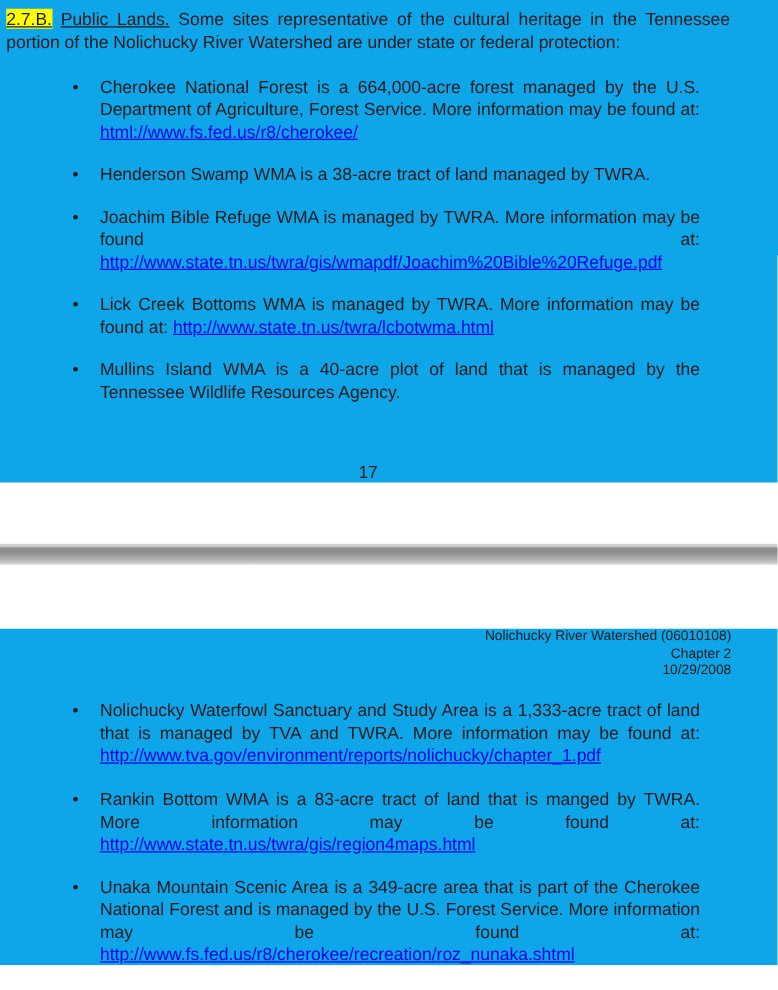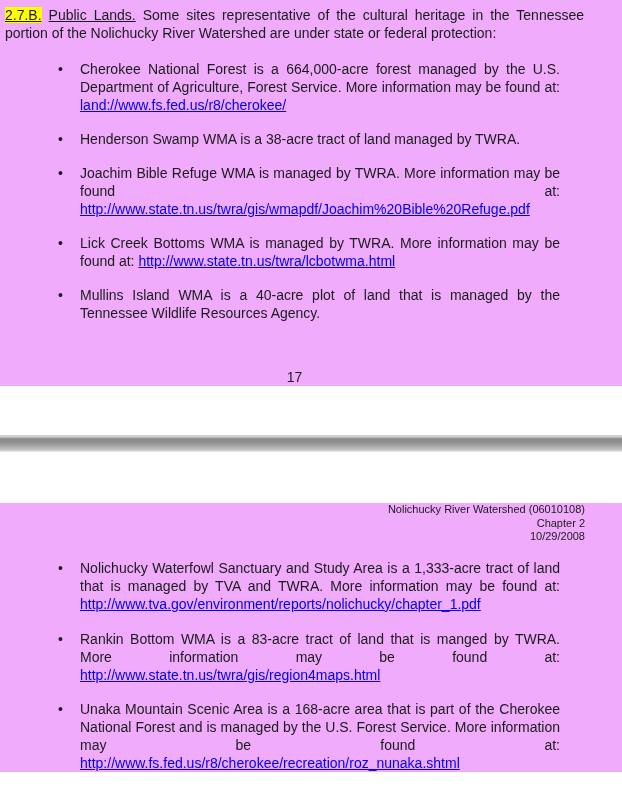--- a/index.html
+++ b/index.html
@@ -6,21 +6,21 @@
   body {
     width: 622px; height: 792px;
     background: #ffffff;
     font-family: "Liberation Sans", sans-serif;
     color: var(--text, #1b1b1b);
     overflow: hidden;
   }
   .canvas { width: 622px; height: 792px; position: relative; }
 
   
-  .page { background: #f0abfc; }
+  .page { background: #0ea5e9; }
   .heading {
     margin: 0 0 0 5px;
     padding-top: 6px;
     width: 579px;
     font-size: 14px;
     line-height: 18px;
     text-align: justify;
   }
   .u  { text-decoration: underline; }
   .hl { background: var(--highlight, #ffff00); }
@@ -89,37 +89,37 @@
 
 <div class="canvas">
 
   <section class="page">
     <p class="heading">
       <span class="hl u">2.7.B.</span>
       <span class="u">Public Lands.</span>
       <span>Some sites representative of the cultural heritage in the Tennessee portion of the Nolichucky River Watershed are under state or federal protection:</span>
     </p>
     <ul class="blist p1" id="list1">
-        <li><span>Cherokee National Forest is a 664,000-acre forest managed by the U.S. Department of Agriculture, Forest Service.  More information may be found at:</span> <a class="doclink" href="#">land://www.fs.fed.us/r8/cherokee/</a></li>
+        <li><span>Cherokee National Forest is a 664,000-acre forest managed by the U.S. Department of Agriculture, Forest Service.  More information may be found at:</span> <a class="doclink" href="#">html://www.fs.fed.us/r8/cherokee/</a></li>
         <li><span>Henderson Swamp WMA is a 38-acre tract of land managed by TWRA.</span></li>
         <li><span>Joachim Bible Refuge WMA is managed by TWRA. More information may be found at:</span> <a class="doclink" href="#">http://www.state.tn.us/twra/gis/wmapdf/Joachim%20Bible%20Refuge.pdf</a></li>
         <li><span>Lick Creek Bottoms WMA is managed by TWRA.  More information may be found at:</span> <a class="doclink" href="#">http://www.state.tn.us/twra/lcbotwma.html</a></li>
         <li><span>Mullins Island WMA is a 40-acre plot of land that is managed by the Tennessee Wildlife Resources Agency.</span></li>
       </ul>
     <div class="pagenum">17</div>
   </section>
 
   <div class="divider"></div>
 
   <section class="page">
     <div class="pheader">
       <div>Nolichucky River Watershed (06010108)</div>
       <div>Chapter 2</div>
       <div>10/29/2008</div>
     </div>
     <ul class="blist p2" id="list2">
         <li><span>Nolichucky Waterfowl Sanctuary and Study Area is a 1,333-acre tract of land that is managed by TVA and TWRA.  More information may be found at:</span> <a class="doclink" href="#">http://www.tva.gov/environment/reports/nolichucky/chapter_1.pdf</a></li>
         <li><span>Rankin Bottom WMA is a 83-acre tract of land that is manged by TWRA. More information may be found at:</span> <a class="doclink" href="#">http://www.state.tn.us/twra/gis/region4maps.html</a></li>
-        <li><span>Unaka Mountain Scenic Area is a 168-acre area that is part of the Cherokee National Forest and is managed by the U.S. Forest Service.  More information may be found at:</span> <a class="doclink" href="#">http://www.fs.fed.us/r8/cherokee/recreation/roz_nunaka.shtml</a></li>
+        <li><span>Unaka Mountain Scenic Area is a 349-acre area that is part of the Cherokee National Forest and is managed by the U.S. Forest Service.  More information may be found at:</span> <a class="doclink" href="#">http://www.fs.fed.us/r8/cherokee/recreation/roz_nunaka.shtml</a></li>
       </ul>
   </section>
 
 </div>
 
 </body></html>

